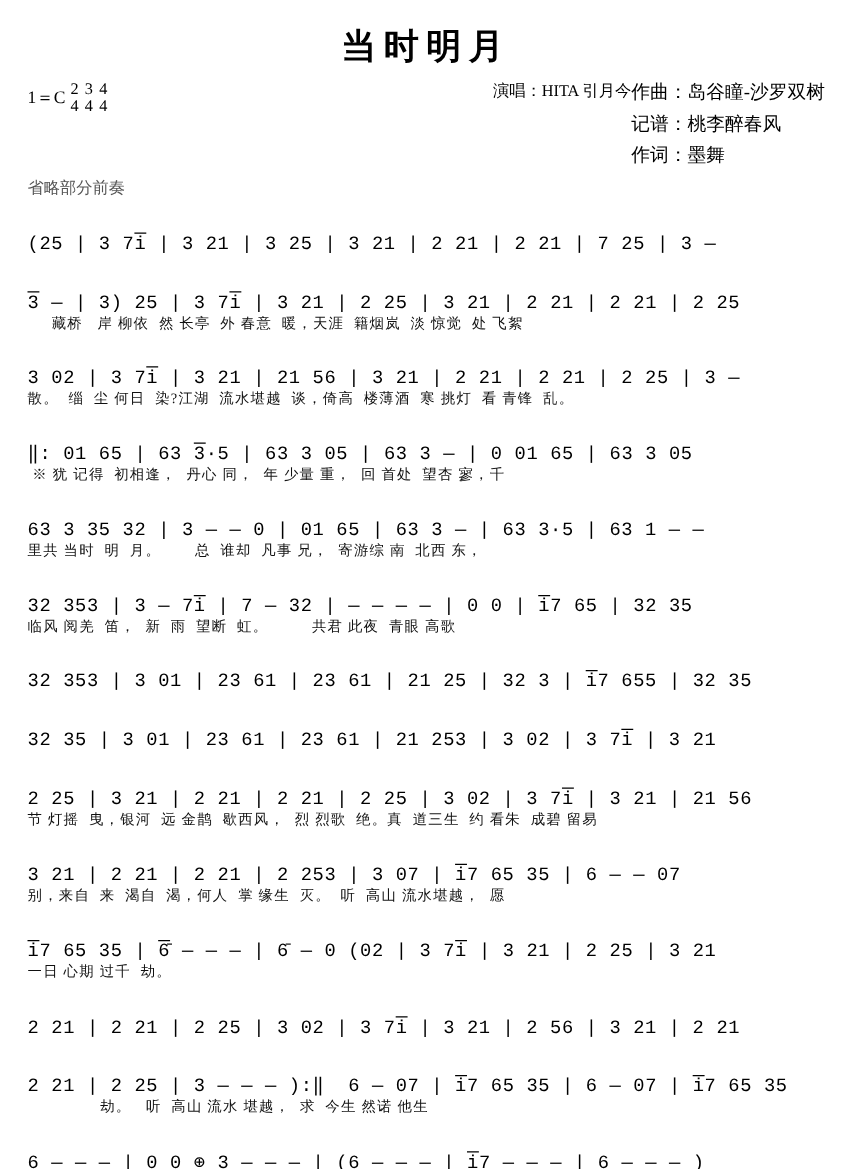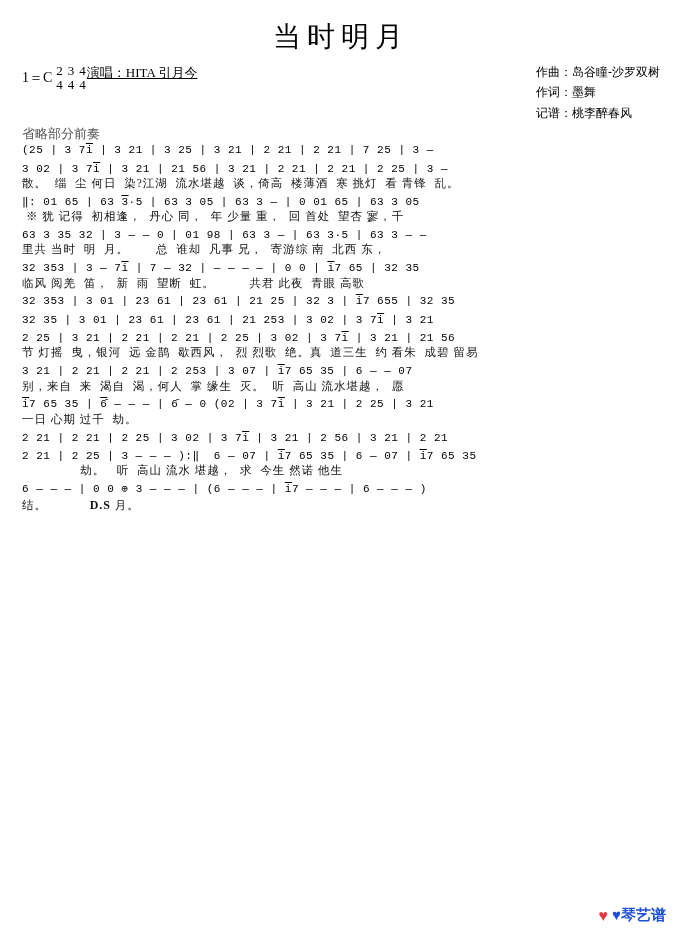--- a/index.html
+++ b/index.html
@@ -14,21 +14,21 @@
     }
     .page {
       width: 682px;
       min-height: 935px;
       padding: 18px 22px 40px 22px;
       position: relative;
     }
     .title {
       text-align: center;
       font-size: 28px;
-      font-weight: normal;
+      font-weight: bold;
       letter-spacing: 6px;
       margin-bottom: 6px;
     }
     .meta-row {
       display: flex;
       justify-content: space-between;
       align-items: flex-start;
       margin-bottom: 2px;
     }
     .meta-left {
@@ -46,21 +46,21 @@
     .time-sig {
       display: inline-flex;
       flex-direction: column;
       align-items: center;
       line-height: 1.1;
       font-size: 13px;
       margin: 0 1px;
     }
     .meta-right {
       text-align: left;
-      font-size: 12px;
+      font-size: 15px;
       line-height: 1.7;
     }
     .music-content {
       font-size: 12.5px;
       line-height: 1.45;
     }
     .notation-block {
       margin-bottom: 2px;
     }
     .logo-area {
@@ -79,23 +79,24 @@
       font-size: 15px;
       color: #1d4ed8;
       font-weight: bold;
     }
     .row-pair {
       margin-bottom: 3px;
     }
     .note-row {
       white-space: pre;
       font-family: "Courier New", "SimSun", monospace;
-      font-size: 11px;
+      font-size: 15px;
       line-height: 1.4;
       letter-spacing: 0.5px;
+      margin-top: 26px;
     }
     .lyric-row {
       white-space: pre;
       font-family: "SimSun", serif;
       font-size: 11.5px;
       line-height: 1.2;
       letter-spacing: 1px;
       color: #111;
       margin-bottom: 4px;
     }
@@ -126,51 +127,55 @@
         <span class="time-sig">
           <span>3</span>
           <span>4</span>
         </span>
         <span class="time-sig">
           <span>4</span>
           <span>4</span>
         </span>
       </div>
     </div>
-    <div style="flex:1; text-align:left; padding-top:2px;text-decoration:underline;">
+    <div style="flex:1; text-align:right; padding-top:2px;">
       <span>演唱：HITA 引月今</span>
     </div>
     <div class="meta-right">
       <div>作曲：岛谷瞳-沙罗双树</div>
+      <div>记谱：桃李醉春风</div>
       <div>作词：墨舞</div>
-      <div>记谱：桃李醉春风</div>
     </div>
   </div>
 
   <div class="section-note">省略部分前奏</div>
 
   <div class="music-content">
 
     <div class="row-pair notation-block">
       <div class="note-row">(25 | 3 7<span style="text-decoration:overline">i</span> | 3 21 | 3 25 | 3 21 | 2 21 | 2 21 | 7 25 | 3 —</div>
     </div>
 
+    <div class="row-pair notation-block">
+      <div class="note-row"><span style="text-decoration:overline">3</span> — | 3) 25 | 3 7<span style="text-decoration:overline">i</span> | 3 21 | 2 25 | 3 21 | 2 21 | 2 21 | 2 25</div>
+      <div class="lyric-row">     藏桥   岸 柳依  然 长亭  外 春意  暖，天涯  籍烟岚  淡 惊觉  处 飞絮</div>
+    </div>
 
     <div class="row-pair notation-block">
       <div class="note-row">3 02 | 3 7<span style="text-decoration:overline">i</span> | 3 21 | 21 56 | 3 21 | 2 21 | 2 21 | 2 25 | 3 —</div>
       <div class="lyric-row">散。  缁  尘 何日  染?江湖  流水堪越  谈，倚高  楼薄酒  寒 挑灯  看 青锋  乱。</div>
     </div>
 
     <div class="row-pair notation-block">
       <div class="note-row">‖: 01 65 | 63 <span style="text-decoration:overline">3</span>·5 | 63 3 05 | 63 3 — | 0 01 65 | 63 3 05</div>
       <div class="lyric-row"> ※ 犹 记得  初相逢，  丹心 同，  年 少量 重，  回 首处  望杏 寥，千</div>
     </div>
 
     <div class="row-pair notation-block">
-      <div class="note-row">63 3 35 32 | 3 — — 0 | 01 98 | 63 3 — | 63 3·5 | 63 3 — —</div>
+      <div class="note-row">63 3 35 32 | 3 — — 0 | 01 65 | 63 3 — | 63 3·5 | 63 1 — —</div>
       <div class="lyric-row">里共 当时  明  月。       总  谁却  凡事 兄，  寄游综 南  北西 东，</div>
     </div>
 
     <div class="row-pair notation-block">
       <div class="note-row">32 353 | 3 — 7<span style="text-decoration:overline">i</span> | 7 — 32 | — — — — | 0 0 | <span style="text-decoration:overline">i</span>7 65 | 32 35</div>
       <div class="lyric-row">临风 阅羌  笛，  新  雨  望断  虹。         共君 此夜  青眼 高歌</div>
     </div>
 
     <div class="row-pair notation-block">
       <div class="note-row">32 353 | 3 01 | 23 61 | 23 61 | 21 25 | 32 3 | <span style="text-decoration:overline">i</span>7 655 | 32 35</div>

